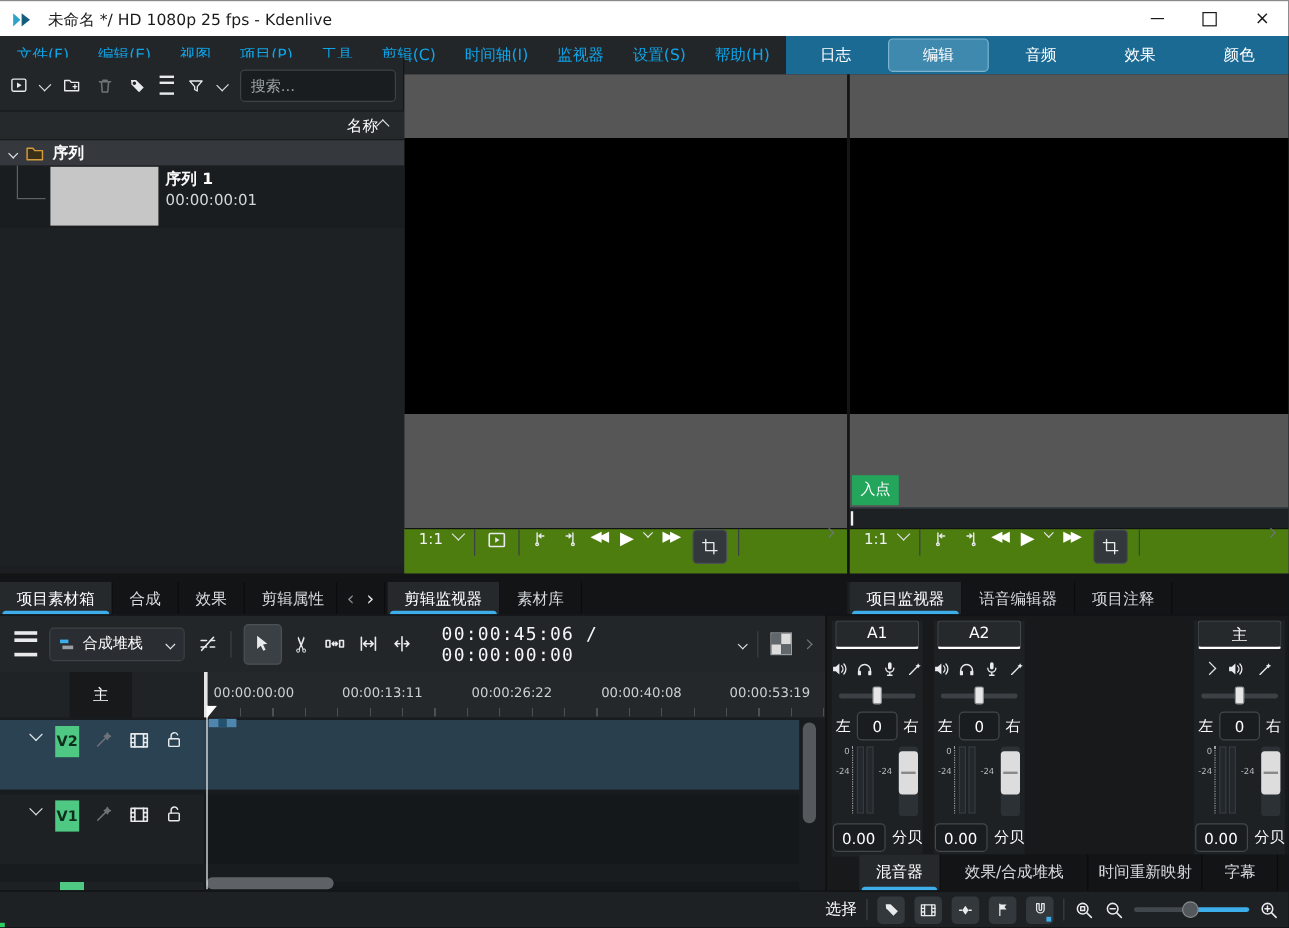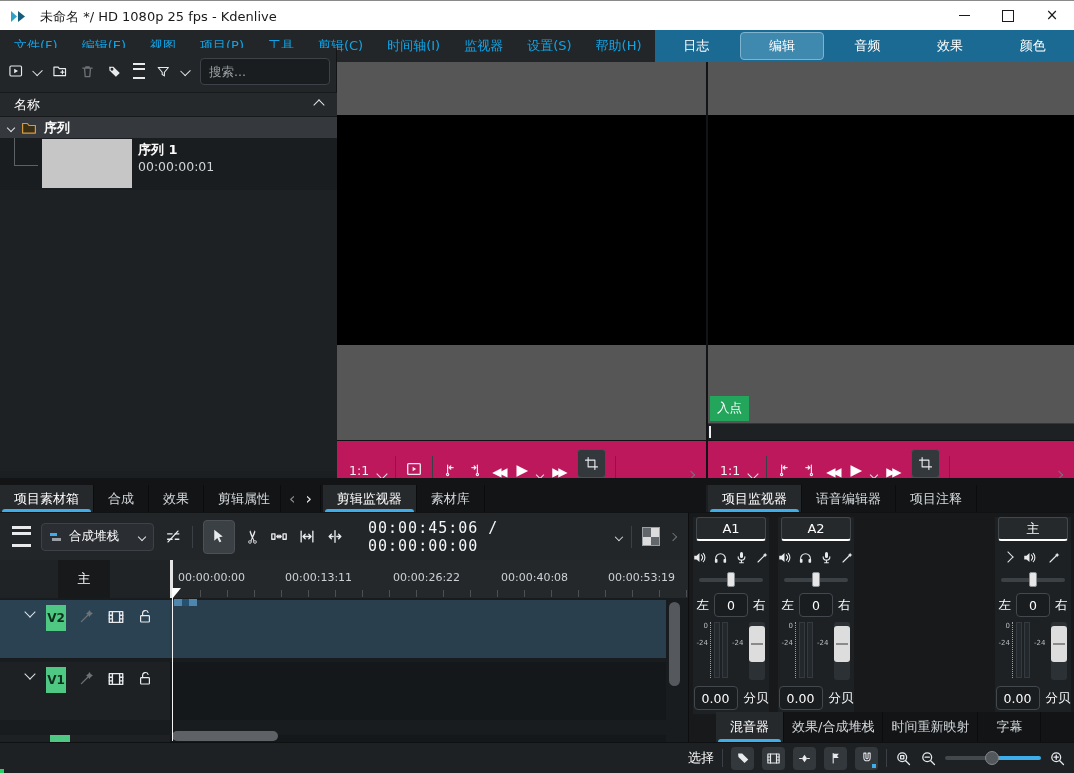--- a/index.html
+++ b/index.html
@@ -37,36 +37,36 @@
   .menu-item{color:#0ea5e9}
   #workspaces{left:655px;top:30px;width:419px;height:32px;background:#1b6a94;display:flex}
   .ws-tab{flex:1;display:flex;align-items:center;justify-content:center;color:#fff}
   .ws-tab.active{background:#4089ae;border:1px solid #7db3cf;border-radius:4px;margin:2px 2px}
   
   #bin{left:0;top:48px;width:337px;height:423px;background:#232629;border-right:1px solid #121416;box-sizing:border-box}
   #bin-toolbar{left:8px;top:10px;width:322px;height:26px;gap:11px}
   #bin-search{width:112px;height:25px;background:#1a1d1f;border:1px solid #3c4247;border-radius:4px;color:#e8eaec;
               padding:0 8px;font-size:12.5px;outline:none;font-family:inherit}
   #bin-search::placeholder{color:#9aa1a6}
-  #bin-header{left:0;top:44px;width:337px;height:25px;background:#26292c;border-top:1px solid #17191b;border-bottom:1px solid #17191b;box-sizing:border-box;padding:0 14px;justify-content:space-between}
+  #bin-header{left:0;top:44px;width:337px;height:25px;background:#26292c;border-top:1px solid #17191b;border-bottom:1px solid #17191b;box-sizing:border-box;padding:0 14px;justify-content:flex-end}
   #bin-tree{left:0;top:69px;width:337px;height:354px;background:#1e2124}
   .tree-folder-row{left:0;top:0;width:337px;height:21px;background:#35393e;gap:7px;padding-left:8px;box-sizing:border-box}
   .tree-clip-row{left:0;top:21px;width:337px;height:52px;background:#1a1d1f}
   .thumb{left:42px;top:1px;width:90px;height:49px;background:#c6c6c6}
   .guide-v{left:14px;top:0px;width:1px;height:27px;background:#5c6166}
   .guide-h{left:14px;top:27px;width:24px;height:1px;background:#5c6166}
   .clip-meta{left:138px;top:3px;line-height:1.35}
   .clip-title{font-weight:bold}
   .clip-dur{color:#d2d6d9;font-size:12.5px}
   
   .monitor{top:62px;height:416px;background:#565656}
   #mon-clip{left:337px;width:369px}
   #mon-proj{left:708px;width:366px}
   .mon-black{position:absolute;left:0;top:53px;width:100%;height:230px;background:#000}
-  .mon-toolbar{position:absolute;left:0;top:378px;width:100%;height:38px;background:#be185d;border-top:1px solid #101214;box-sizing:border-box;display:flex;align-items:flex-end;gap:9px;padding:0 12px}
+  .mon-toolbar{position:absolute;left:0;top:378px;width:100%;height:38px;background:#4d7c0f;border-top:1px solid #101214;box-sizing:border-box;display:flex;align-items:flex-start;gap:9px;padding:0 12px}
   .seekstrip{position:absolute;left:0;top:361px;width:100%;height:17px;background:#1d2124;border-top:1px solid #2c3940}
   .seektick{position:absolute;left:1px;top:2px;width:2px;height:12px;background:#f0f0f0}
   .badge-inpoint{position:absolute;left:2px;top:334px;height:25px;padding:0 7px;background:#23a55c;color:#fff;display:flex;align-items:center;font-size:12.5px}
   .zoomsel{font-size:12.5px;color:#f0f2f3}
   .zonebtn{width:27px;height:27px;background:#33383d;border:1px solid #4a5055;border-radius:4px;display:flex;align-items:center;justify-content:center}
   .tri{font-size:15px;color:#fff;line-height:1}
   .tri2{font-size:12px;letter-spacing:-3px;color:#fff;line-height:1;padding-right:3px}
   #dock-gap{left:0;top:478px;width:1074px;height:7px;background:#121416}
   
   .tabbar{height:27px;background:#121416;display:flex;align-items:stretch}
@@ -620,21 +620,21 @@
         <span class="spin wide">0.00</span>
         <span>分贝</span>
       </div>
     </div>
   </div>
 
   <div id="mixer-tabs" class="tabbar abs">
     <div class="tab active">
         <span>混音器</span>
       </div>
-    <div class="tab" style="padding:0 8px">
+    <div class="tab" style="padding:0 20px">
         <span>效果/合成堆栈</span>
       </div>
     <div class="tab" style="padding:0 8px">
         <span>时间重新映射</span>
       </div>
     <div class="tab" style="padding:0 18px">
         <span>字幕</span>
       </div>
   </div>
 

